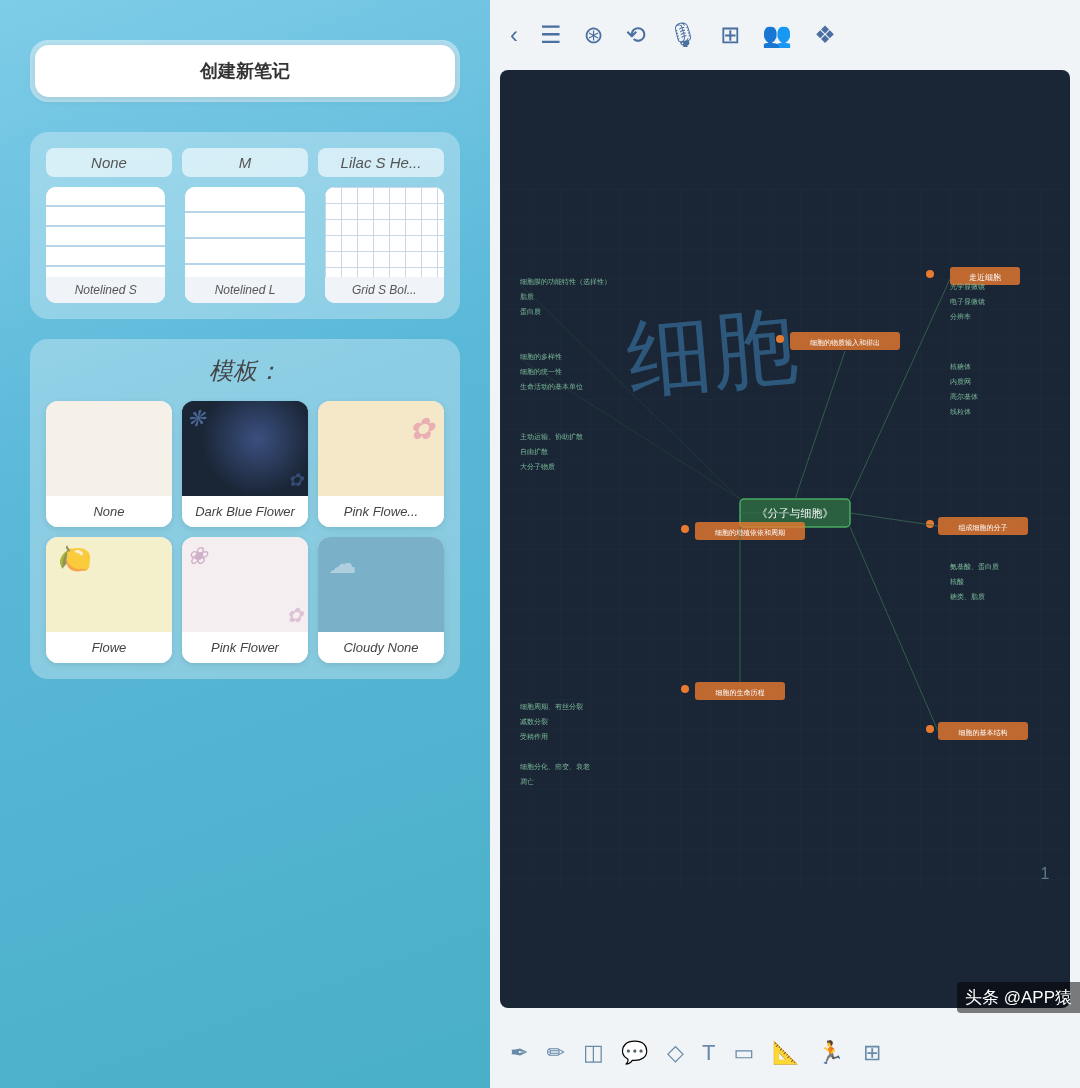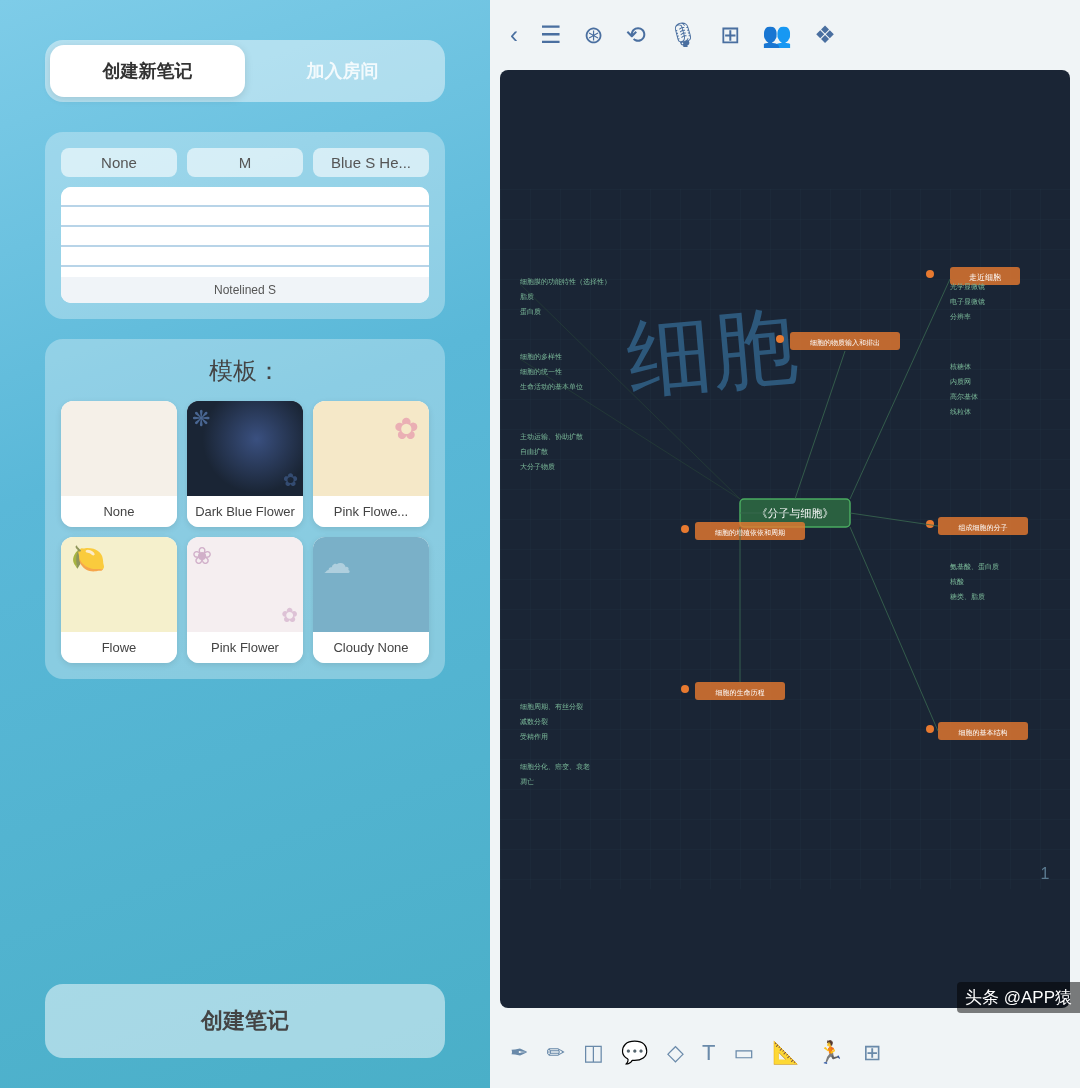--- a/index.html
+++ b/index.html
@@ -13,21 +13,21 @@
     }
 
     
     .left-panel {
       width: 490px;
       height: 1088px;
       background: linear-gradient(160deg, #7ecce8 0%, #5ab8d8 40%, #4aafc8 100%);
       display: flex;
       flex-direction: column;
       align-items: flex-end;
-      padding: 40px 45px 30px;
+      padding: 40px 30px 30px;
       position: relative;
     }
 
     .tab-bar {
       background: rgba(255,255,255,0.45);
       border-radius: 18px;
       display: flex;
       width: 100%;
       padding: 5px;
       margin-bottom: 30px;
@@ -55,20 +55,21 @@
       color: rgba(255,255,255,0.85);
     }
 
     
     .section-box {
       background: rgba(255,255,255,0.3);
       border-radius: 18px;
       width: 100%;
       padding: 16px;
       margin-bottom: 20px;
+      font-style: italic;
     }
 
     .grid-types-row {
       display: flex;
       gap: 10px;
       margin-bottom: 10px;
     }
 
     .grid-type-pill {
       background: rgba(255,255,255,0.6);
@@ -298,33 +299,40 @@
       border-radius: 4px 0 0 4px;
     }
   </style>
 </head>
 <body>
 
 <div class="left-panel">
 
   <div class="tab-bar">
     <button class="tab-btn active">创建新笔记</button>
-    <button class="tab-btn inactive">加入房间</button>
   </div>
 
   <div class="section-box">
     <div class="grid-types-row">
       <div class="grid-type-pill">None</div>
       <div class="grid-type-pill">M</div>
-      <div class="grid-type-pill">Blue S He...</div>
+      <div class="grid-type-pill">Lilac S He...</div>
     </div>
     <div class="preview-grid">
       <div class="preview-card">
         <div class="preview-card-img notelined-s"></div>
         <div class="preview-card-label">Notelined S</div>
+      </div>
+      <div class="preview-card">
+        <div class="preview-card-img notelined-l"></div>
+        <div class="preview-card-label">Notelined L</div>
+      </div>
+      <div class="preview-card">
+        <div class="preview-card-img grid-bold"></div>
+        <div class="preview-card-label">Grid S Bol...</div>
       </div>
     </div>
   </div>
 
   <div class="section-box">
     <div class="section-label">模板：</div>
     <div class="template-grid">
 
       <div class="template-card">
         <div class="template-img tmpl-none"></div>
@@ -364,21 +372,20 @@
 
       <div class="template-card">
         <div class="template-img tmpl-cloudy-blue">
           <span class="flower-deco" style="top:10px;left:10px;font-size:28px;color:rgba(255,255,255,0.5);">☁</span>
         </div>
         <div class="template-label">Cloudy None</div>
       </div>
     </div>
   </div>
 
-  <button class="create-btn">创建笔记</button>
 </div>
 
 <div class="right-panel">
 
   <div class="top-toolbar">
     <span class="toolbar-icon">‹</span>
     <span class="toolbar-icon">☰</span>
     <span class="toolbar-icon">⊛</span>
     <span class="toolbar-icon">⟲</span>
     <span class="toolbar-icon">🎙</span>

